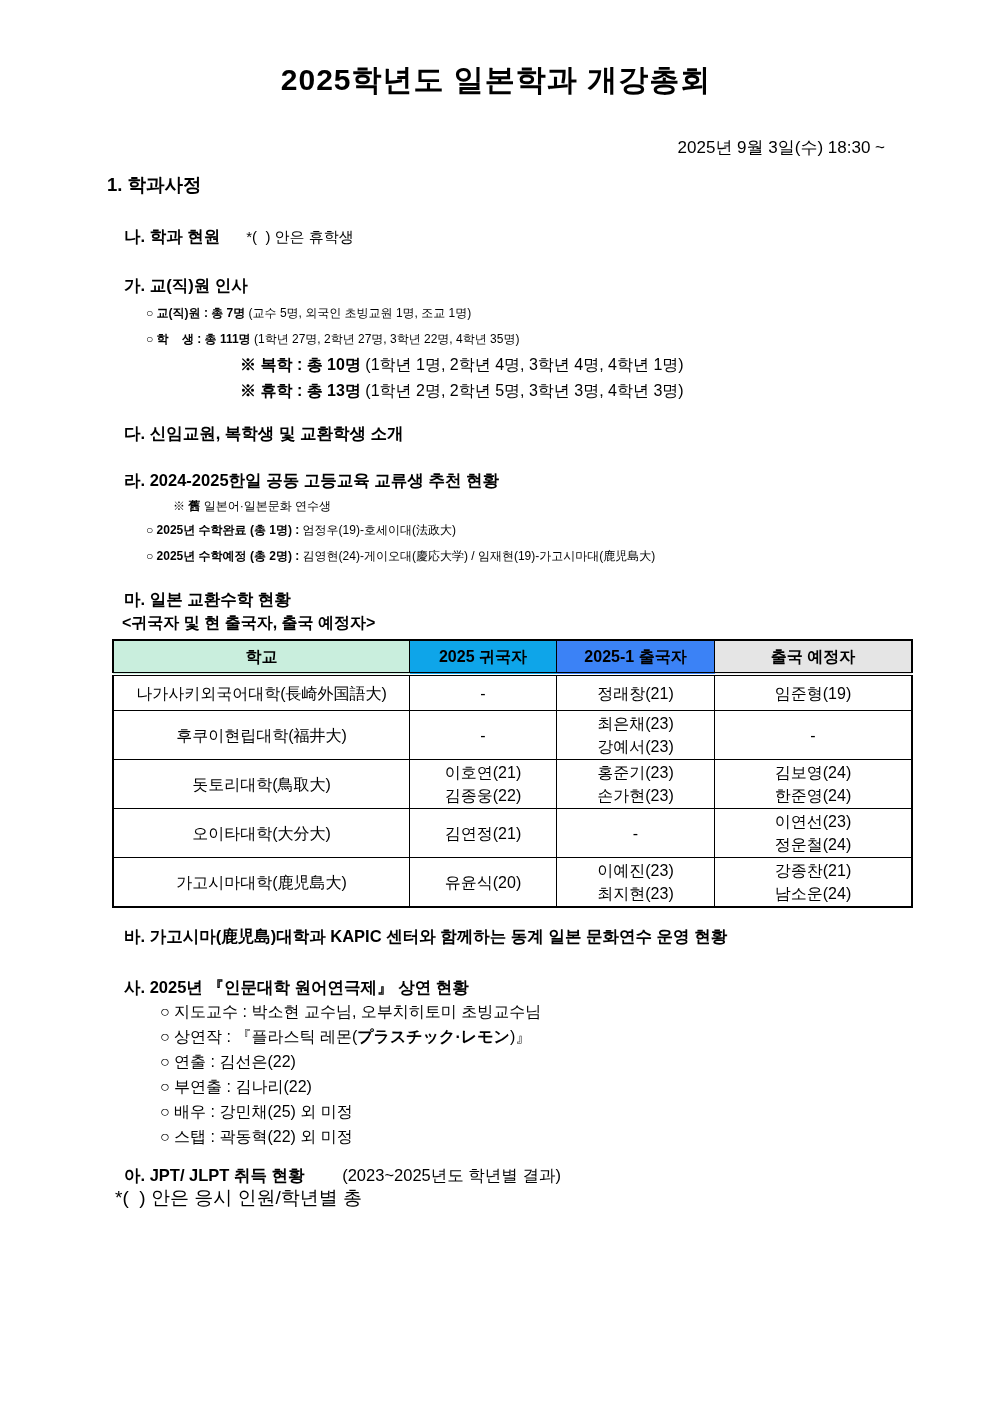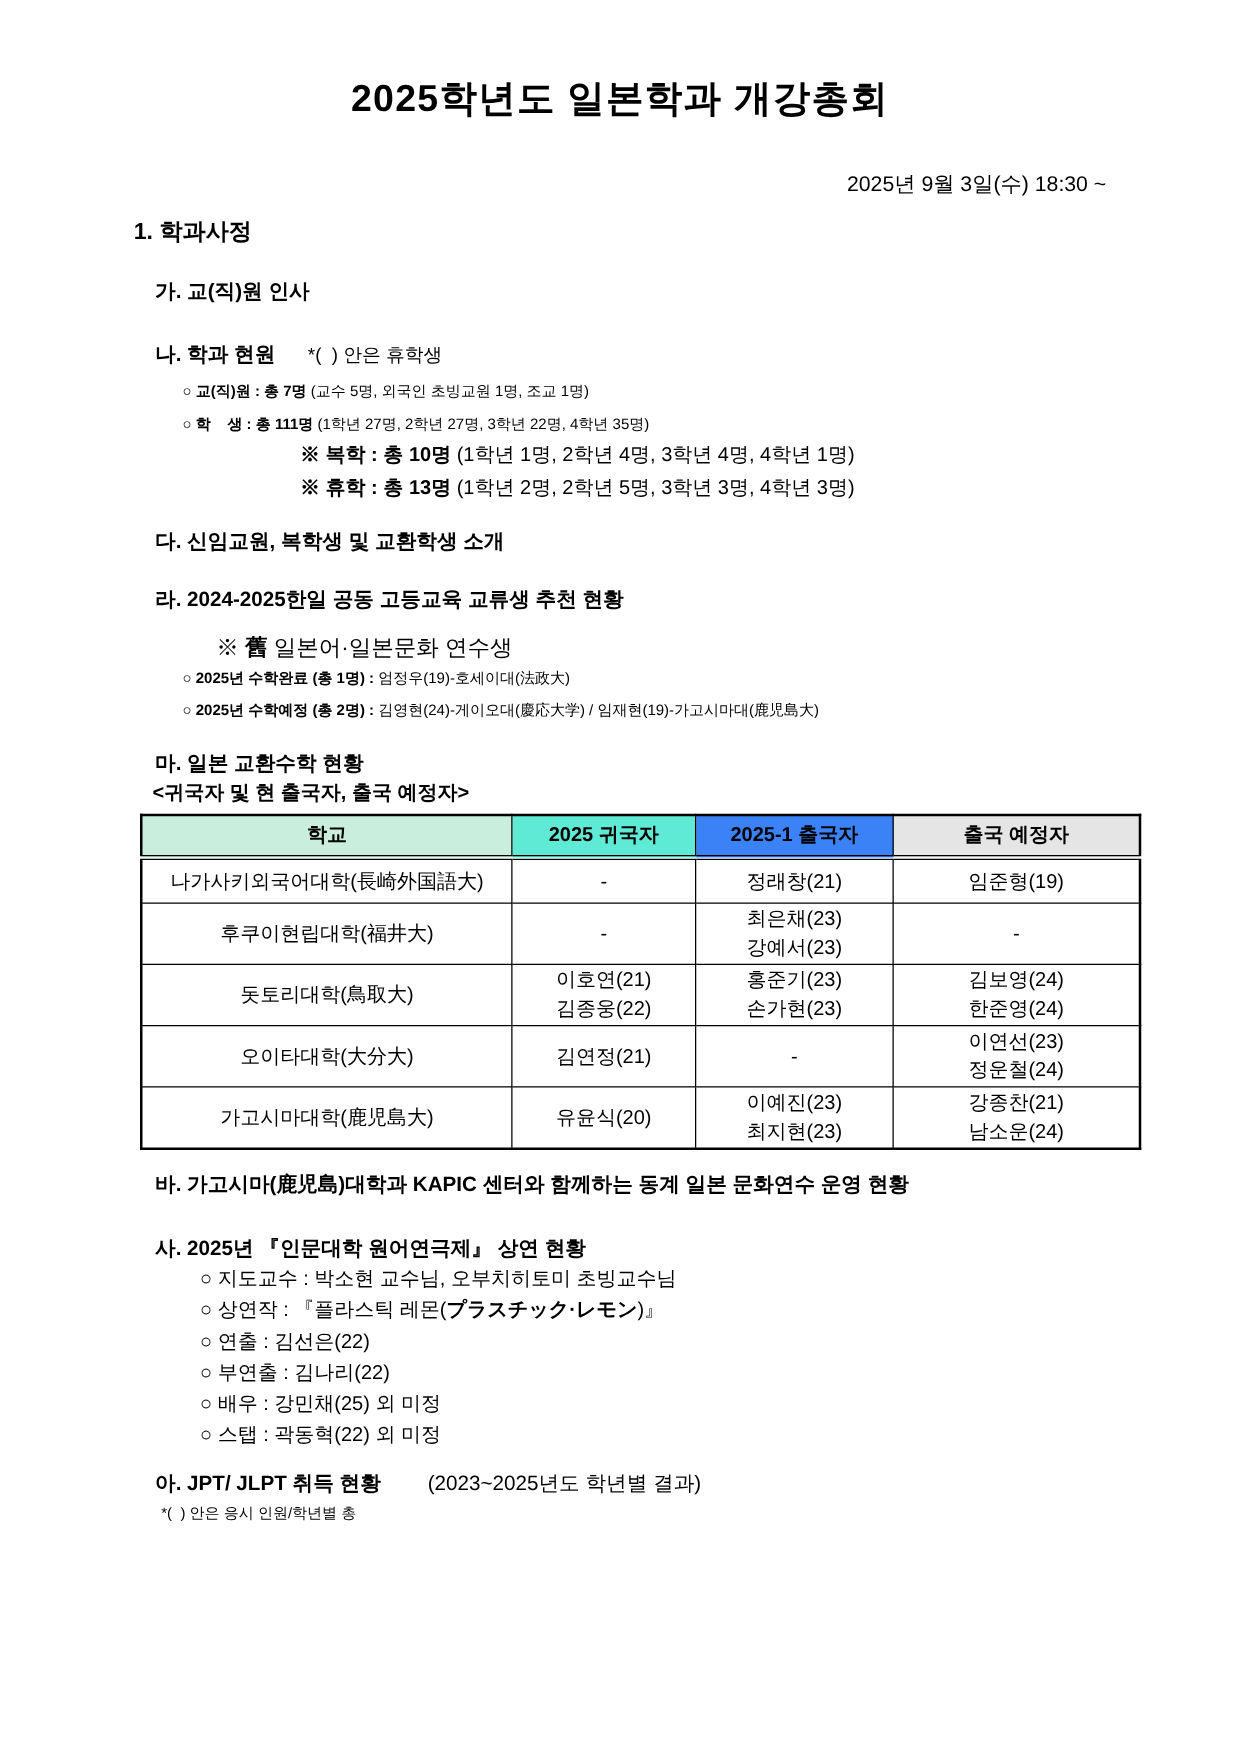--- a/index.html
+++ b/index.html
@@ -67,23 +67,23 @@
     white-space: pre-wrap;
   }
   .na-block { margin-top: 3px; }
   .ref-line {
     margin-left: 133px;
     font-size: 16px;
     line-height: 26px;
     white-space: pre-wrap;
   }
   .ra-note {
-    margin-top: 16px;
+    margin-top: 4px;
     margin-left: 66px;
-    font-size: 18px;
+    font-size: 12px;
     line-height: 20px;
     white-space: pre-wrap;
   }
   .ra-items { margin-top: 1px; }
   .bracket-line {
     margin-left: 15px;
     font-size: 16px;
     font-weight: 700;
     line-height: 23px;
     white-space: pre-wrap;
@@ -127,41 +127,41 @@
     white-space: pre-wrap;
   }
   .sa-item {
     margin-left: 53px;
     font-size: 16px;
     line-height: 25px;
     white-space: pre-wrap;
   }
   .ah-note {
     margin-top: 1px;
-    margin-left: 22px;
-    font-size: 12px;
+    margin-left: 8px;
+    font-size: 19px;
     line-height: 20px;
     white-space: pre-wrap;
   }
 </style>
 </head>
 <body>
 
 <div class="page">
   <div class="content">
 
     <div class="doc-title">2025학년도 일본학과 개강총회</div>
 
     <div class="doc-date line">2025년 9월 3일(수) 18:30 ~</div>
 
     <div class="sec-no line">1. 학과사정</div>
 
+    <div class="h2 mt-na"><span class="b">나. 학과 현원</span><span class="note-inline">*(  ) 안은 휴학생</span></div>
+
     <div class="h2 mt-ga">가. 교(직)원 인사</div>
-
-    <div class="h2 mt-na"><span class="b">나. 학과 현원</span><span class="note-inline">*(  ) 안은 휴학생</span></div>
 
     <div class="na-block">
       <div class="body-line"><span class="b">○ 교(직)원 : 총 7명</span><span> (교수 5명, 외국인 초빙교원 1명, 조교 1명)</span></div>
       <div class="body-line"><span class="b">○ 학    생 : 총 111명</span><span> (1학년 27명, 2학년 27명, 3학년 22명, 4학년 35명)</span></div>
       <div class="ref-line"><span class="b">※ 복학 : 총 10명</span><span> (1학년 1명, 2학년 4명, 3학년 4명, 4학년 1명)</span></div>
       <div class="ref-line"><span class="b">※ 휴학 : 총 13명</span><span> (1학년 2명, 2학년 5명, 3학년 3명, 4학년 3명)</span></div>
     </div>
 
     <div class="h2 mt-da">다. 신임교원, 복학생 및 교환학생 소개</div>
 
@@ -172,21 +172,21 @@
       <div class="body-line"><span class="b">○ 2025년 수학예정 (총 2명) : </span><span>김영현(24)-게이오대(慶応大学) / 임재현(19)-가고시마대(鹿児島大)</span></div>
     </div>
 
     <div class="h2 mt-ma">마. 일본 교환수학 현황</div>
     <div class="bracket-line">&lt;귀국자 및 현 출국자, 출국 예정자&gt;</div>
 
     <table class="ex-table">
       <thead>
         <tr>
           <th class="col-school" style="background-color: rgb(201, 238, 221);">학교</th>
-          <th class="col-return" style="background-color: #5eead4;">2025 귀국자</th>
+          <th class="col-return" style="background-color: #0ea5e9;">2025 귀국자</th>
           <th class="col-depart" style="background-color: #3b82f6;">2025-1 출국자</th>
           <th class="col-plan" style="background-color: #e5e5e5;">출국 예정자</th>
         </tr>
       </thead>
       <tbody>
         <tr class="r1">
           <td>나가사키외국어대학(長崎外国語大)</td>
           <td>-</td>
           <td>정래창(21)</td>
           <td>임준형(19)</td>

